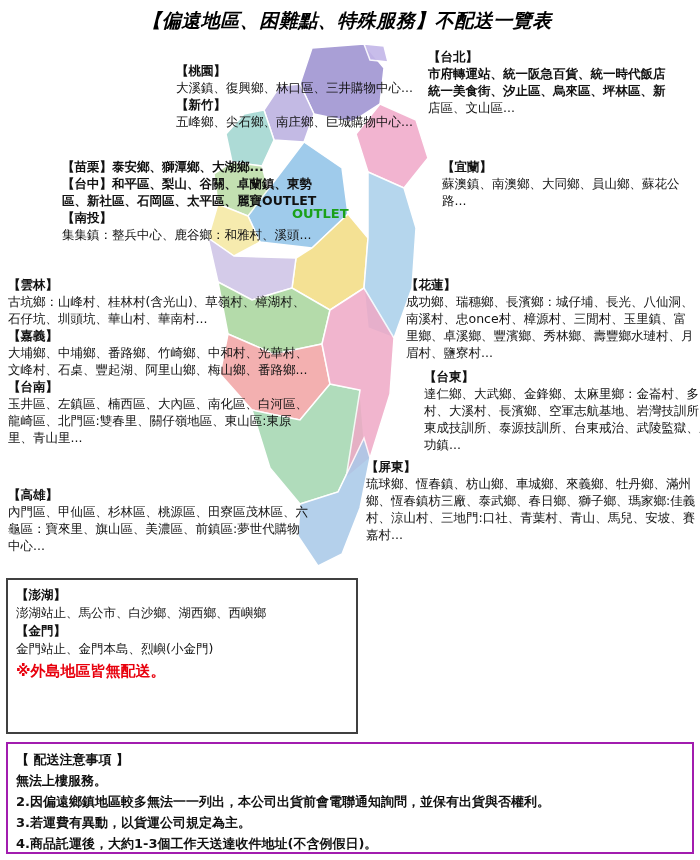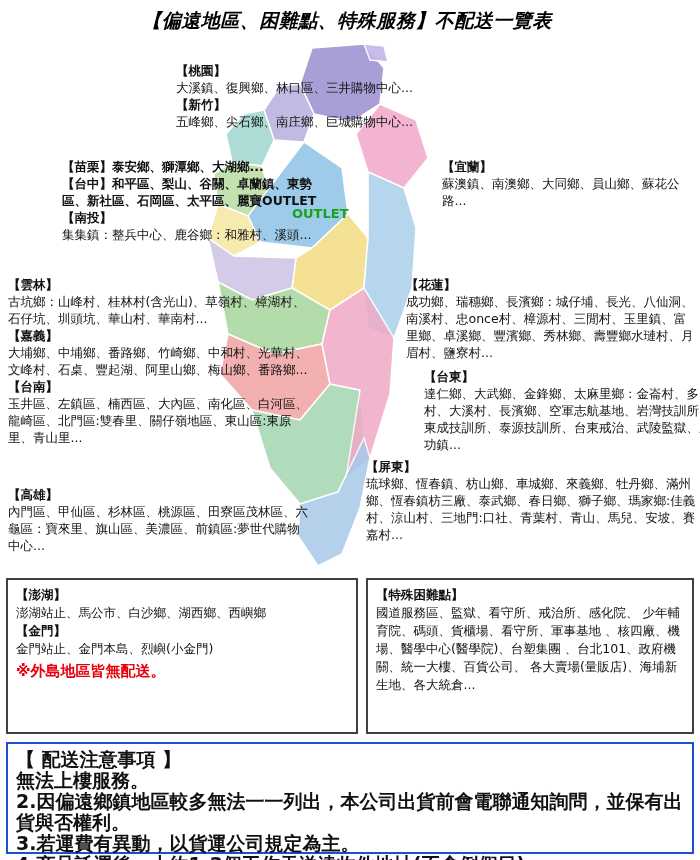--- a/index.html
+++ b/index.html
@@ -81,24 +81,24 @@
     margin-top: 4px;
   }
 
   
   .notice {
     position: absolute;
     left: 6px;
     top: 742px;
     width: 688px;
     height: 112px;
-    border: 2px solid #1d4ed8;
+    border: 2px solid #a21caf;
     box-sizing: border-box;
     padding: 5px 8px;
-    font-size: 19px;
+    font-size: 13px;
     line-height: 21px;
     font-weight: bold;
   }
   .notice .nl {
     display: block;
   }
 
   .outlet-label {
     position: absolute;
     font-size: 13px;
@@ -148,20 +148,21 @@
         <path d="M352,250 L382,300 L378,356 L358,420 L334,440 L348,352 L318,346 L310,306 L318,272 Z" fill="#efa9c6" opacity="0.85"></path>
 
         <path d="M288,466 L326,454 L352,400 L358,420 L348,470 L330,516 L306,528 L286,498 Z" fill="#a8c8e8" opacity="0.85"></path>
       </g>
     </svg>
     <div class="outlet-label" style="left:292px; top:168px;">OUTLET</div>
   </div>
 
   <div class="tbox" style="left:176px; top:62px; width:310px;"><span class="hdr">【桃園】</span><span>大溪鎮、復興鄉、林口區、三井購物中心...</span><span class="hdr">【新竹】</span><span>五峰鄉、尖石鄉、南庄鄉、巨城購物中心...</span></div>
 
+  <div class="tbox" style="left:428px; top:48px; width:268px;"><span class="hdr">【台北】</span><span class="hdr">市府轉運站、統一阪急百貨、統一時代飯店</span><span class="hdr">統一美食街、汐止區、烏來區、坪林區、新</span><span>店區、文山區...</span></div>
 
   <div class="tbox" style="left:62px; top:158px; width:312px;"><span class="hdr">【苗栗】泰安鄉、獅潭鄉、大湖鄉...</span><span class="hdr">【台中】和平區、梨山、谷關、卓蘭鎮、東勢</span><span class="hdr">區、新社區、石岡區、太平區、麗寶OUTLET</span><span class="hdr">【南投】</span><span>集集鎮：整兵中心、鹿谷鄉：和雅村、溪頭...</span></div>
 
   <div class="tbox" style="left:442px; top:158px; width:254px;"><span class="hdr">【宜蘭】</span><span>蘇澳鎮、南澳鄉、大同鄉、員山鄉、</span><span>蘇花公路...</span></div>
 
   <div class="tbox" style="left:8px; top:276px; width:300px;"><span class="hdr">【雲林】</span><span>古坑鄉：山峰村、桂林村(含光山)、草嶺村、</span><span>樟湖村、石仔坑、圳頭坑、華山村、華南村...</span><span class="hdr">【嘉義】</span><span>大埔鄉、中埔鄉、番路鄉、竹崎鄉、中和村、</span><span>光華村、文峰村、石桌、豐起湖、阿里山鄉、</span><span>梅山鄉、番路鄉...</span><span class="hdr">【台南】</span><span>玉井區、左鎮區、楠西區、大內區、南化區、</span><span>白河區、龍崎區、北門區:雙春里、關仔嶺地</span><span>區、東山區:東原里、青山里...</span></div>
 
   <div class="tbox" style="left:406px; top:276px; width:292px;"><span class="hdr">【花蓮】</span><span>成功鄉、瑞穗鄉、長濱鄉：城仔埔、長光、八</span><span>仙洞、南溪村、忠once村、樟源村、三閒村、玉</span><span>里鎮、富里鄉、卓溪鄉、豐濱鄉、秀林鄉、壽</span><span>豐鄉水璉村、月眉村、鹽寮村...</span></div>
 
   <div class="tbox" style="left:406px; top:368px; width:292px;margin-left:18px;"><span class="hdr">【台東】</span><span>達仁鄉、大武鄉、金鋒鄉、太麻里鄉：金崙村</span><span>、多良村、大溪村、長濱鄉、空軍志航基地、</span><span>岩灣技訓所、東成技訓所、</span><span>泰源技訓所、台東戒治、武陵監獄、成功鎮...</span></div>
@@ -171,28 +172,20 @@
   <div class="tbox" style="left:8px; top:486px; width:300px;"><span class="hdr">【高雄】</span><span>內門區、甲仙區、杉林區、桃源區、田寮區</span><span>茂林區、六龜區：寶來里、旗山區、美濃區、</span><span>前鎮區:夢世代購物中心...</span></div>
 
   <div class="framed" style="left:6px; top:578px; width:352px; height:156px;">
     <span class="hdr">【澎湖】</span>
     <span>澎湖站止、馬公市、白沙鄉、湖西鄉、西嶼鄉</span>
     <span class="hdr">【金門】</span>
     <span>金門站止、金門本島、烈嶼(小金門)</span>
     <span class="warn">※外島地區皆無配送。</span>
   </div>
 
-  <div class="framed" style="left:366px; top:578px; width:328px; height:156px;">
-    <span class="hdr">【特殊困難點】</span>
-    <span>國道服務區、監獄、看守所、戒治所、感化院、</span>
-    <span>少年輔育院、碼頭、貨櫃場、看守所、軍事基地</span>
-    <span>、核四廠、機場、醫學中心(醫學院)、台塑集團</span>
-    <span>、台北101、政府機關、統一大樓、百貨公司、</span>
-    <span>各大賣場(量販店)、海埔新生地、各大統倉...</span>
-  </div>
 
   <div class="notice">
     <span class="nl">【 配送注意事項 】</span>
     <span class="nl">無法上樓服務。</span>
     <span class="nl">2.因偏遠鄉鎮地區較多無法一一列出，本公司出貨前會電聯通知詢問，並保有出貨與否權利。</span>
     <span class="nl">3.若運費有異動，以貨運公司規定為主。</span>
     <span class="nl">4.商品託運後，大約1-3個工作天送達收件地址(不含例假日)。</span>
   </div>
 
 </div>

